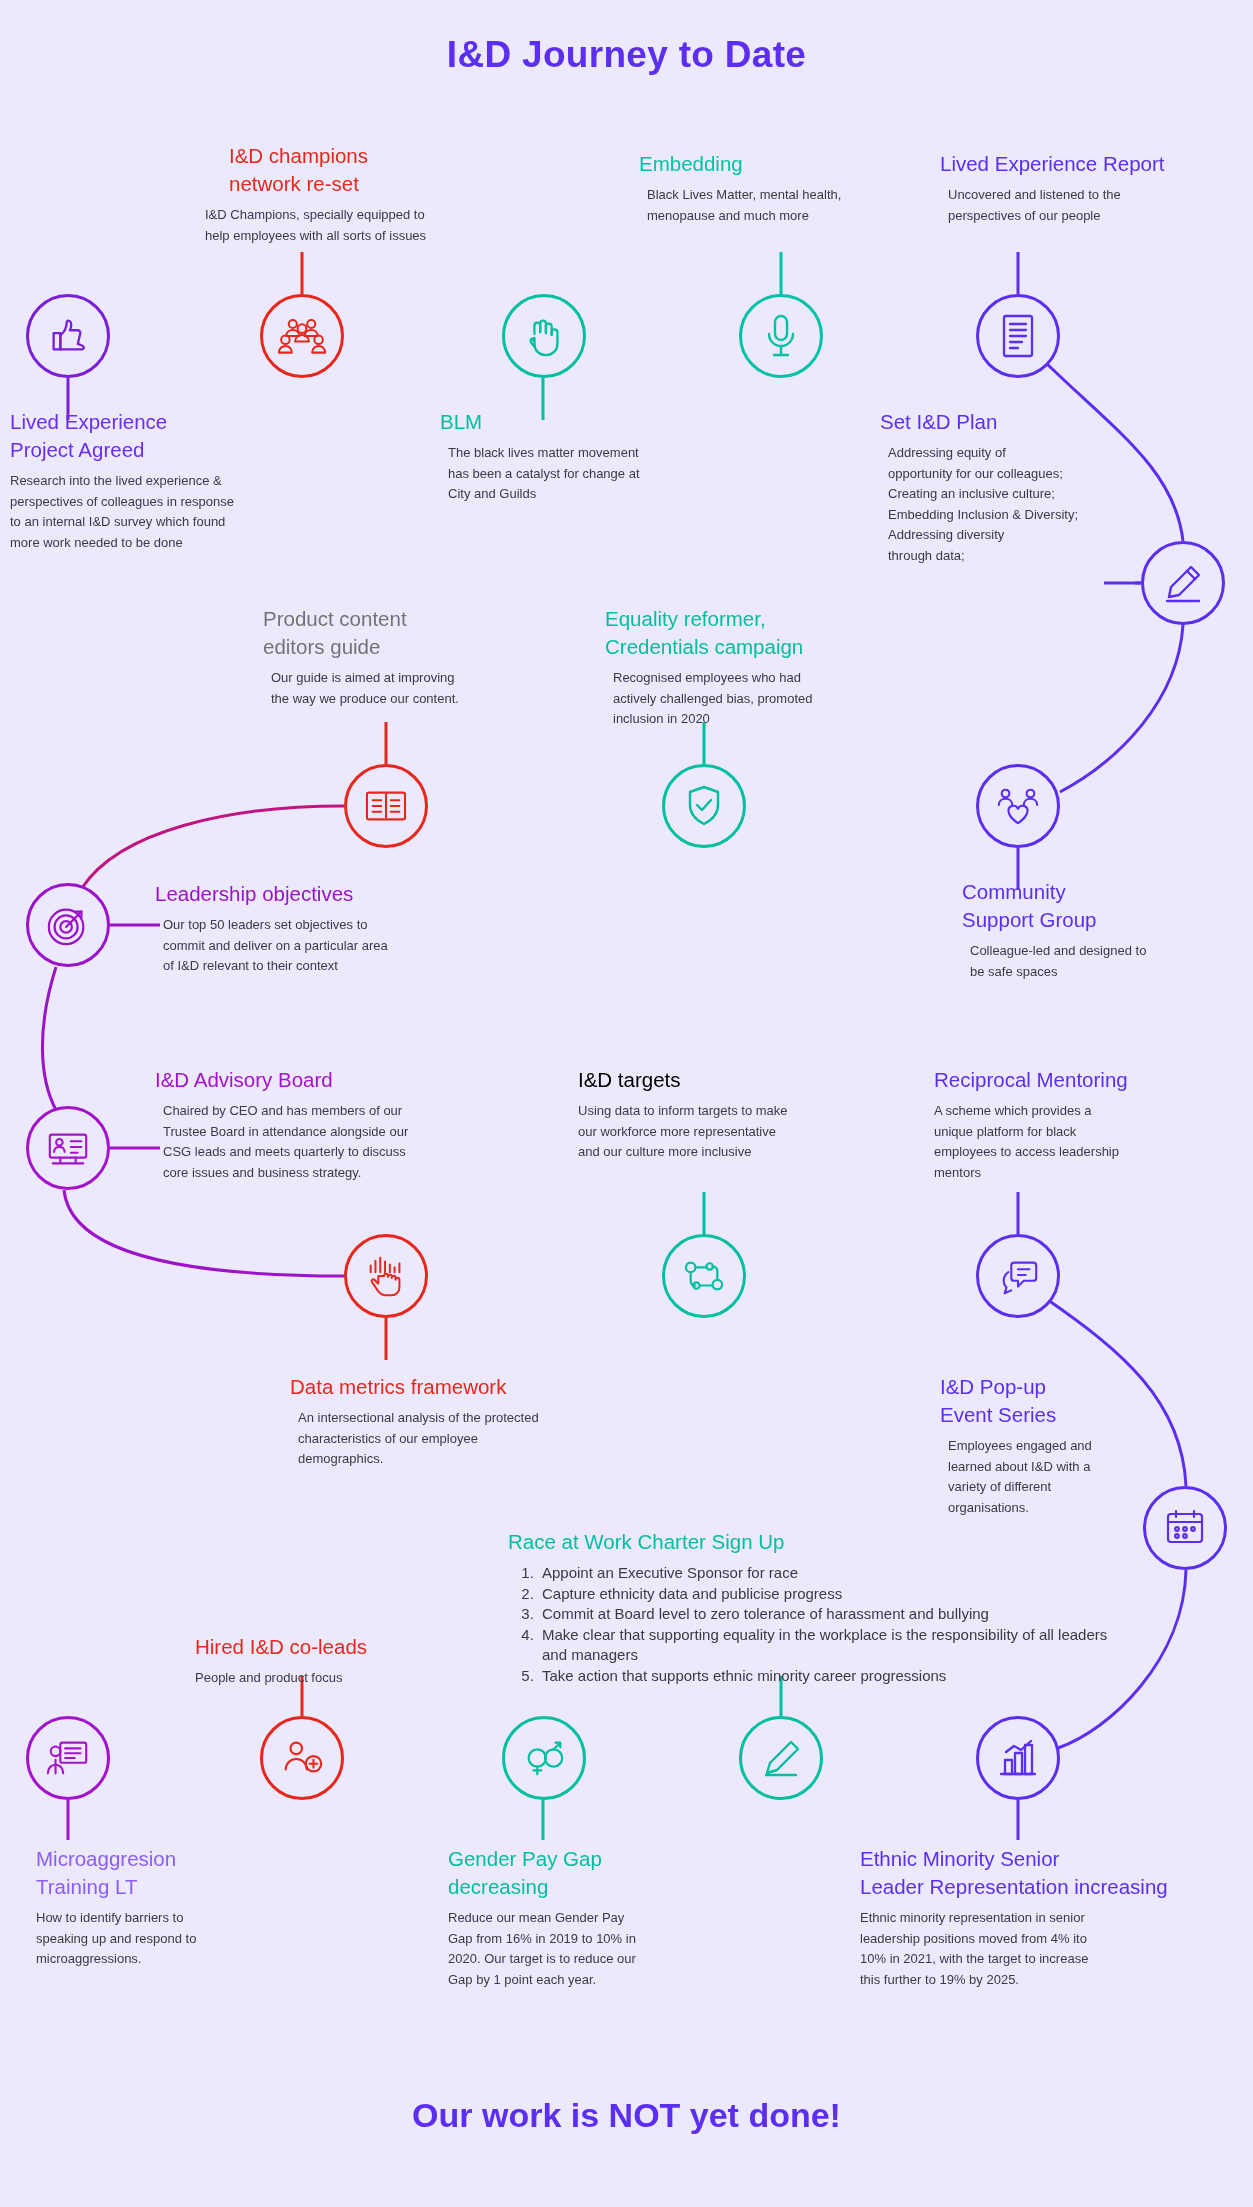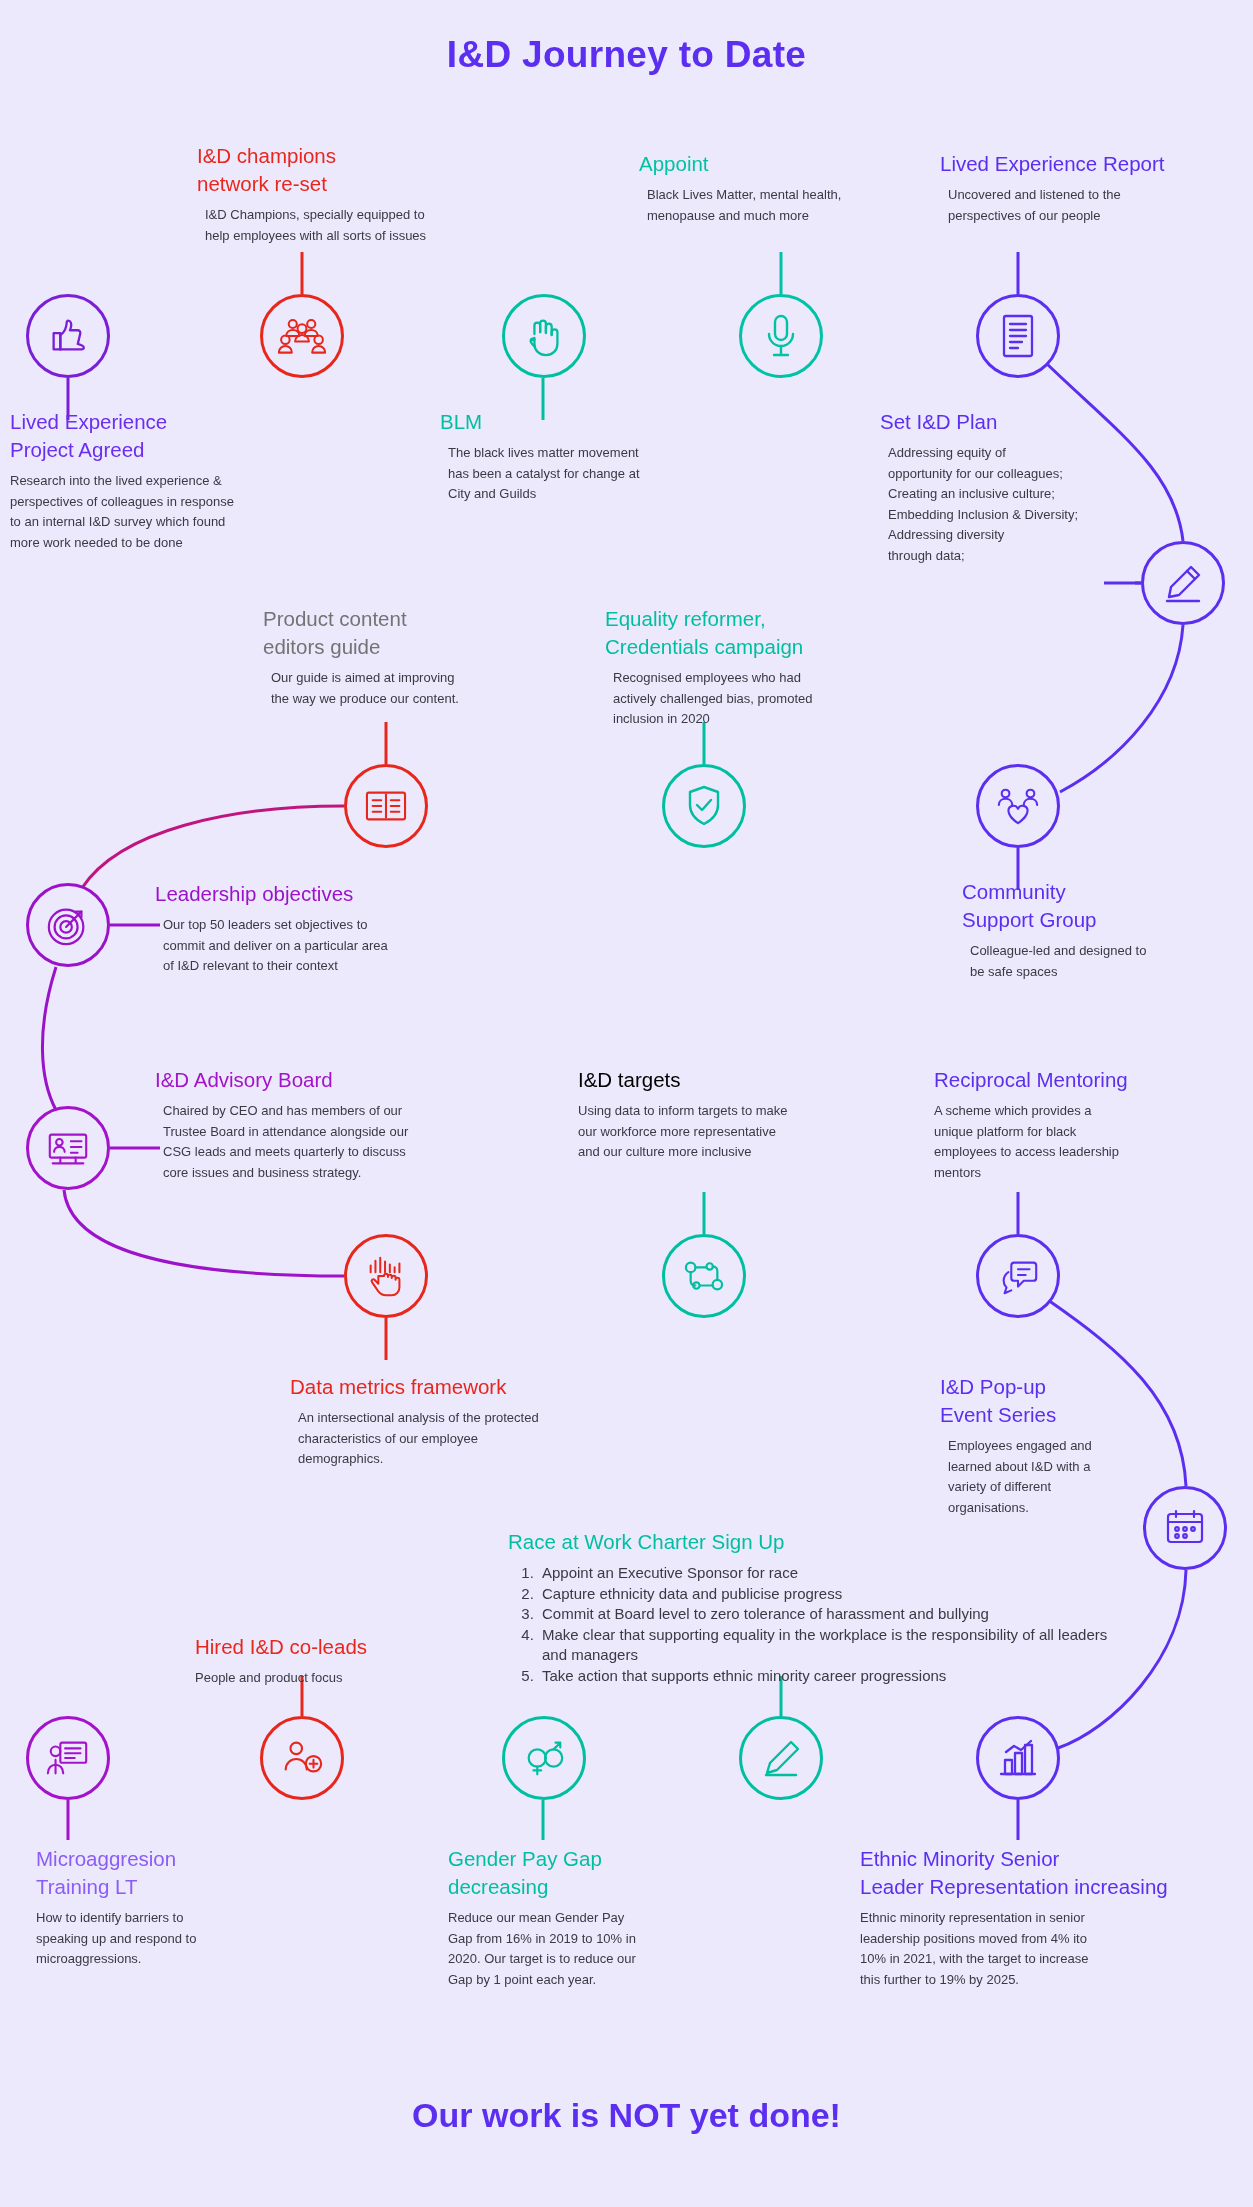--- a/index.html
+++ b/index.html
@@ -394,28 +394,28 @@
         <rect x="16" y="6" width="27" height="21" rx="2"></rect>
         <path d="M21 12h16M21 17h16M21 22h10"></path>
         <circle cx="11" cy="15" r="5"></circle>
         <path d="M3 38c0-5.5 3.6-9 8-9s8 3.5 8 9"></path>
         <path d="M11 24v14"></path>
       </g>
     </svg>
   </div>
 
   <div class="item indent" style="left:197px;top:142px;width:330px;">
-    <div class="hd" style="color:#e8271c;">I&amp;D champions
+    <div class="hd" style="color:#e8271c;margin-left:32px;">I&amp;D champions
 network re-set</div>
     <div class="bd">I&amp;D Champions, specially equipped to
 help employees with all sorts of issues</div>
   </div>
 
   <div class="item indent" style="left:639px;top:150px;width:300px;">
-    <div class="hd" style="color:#00c3a5;">Appoint</div>
+    <div class="hd" style="color:#00c3a5;">Embedding</div>
     <div class="bd">Black Lives Matter, mental health,
 menopause and much more</div>
   </div>
 
   <div class="item indent" style="left:940px;top:150px;width:310px;">
     <div class="hd" style="color:#5b2ef0;">Lived Experience Report</div>
     <div class="bd">Uncovered and listened to the
 perspectives of our people</div>
   </div>
 

